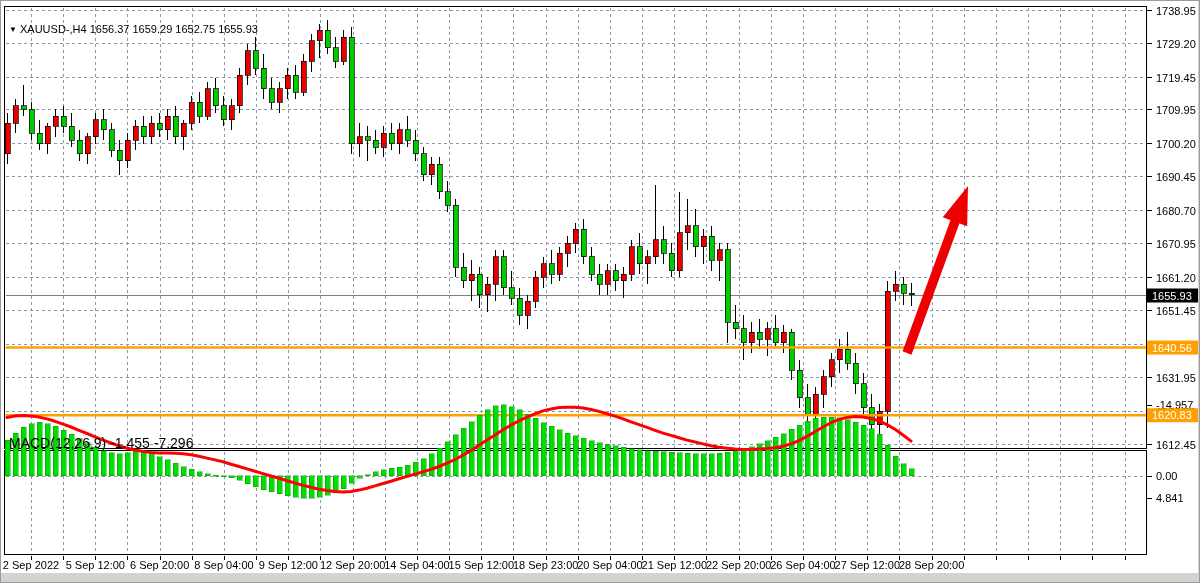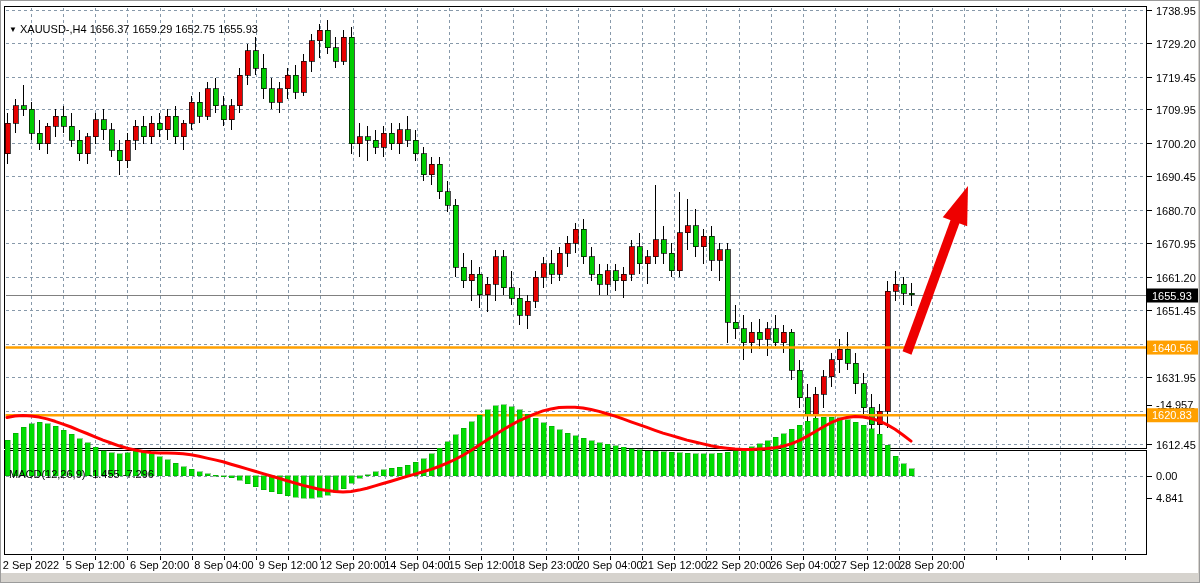--- a/index.html
+++ b/index.html
@@ -2,21 +2,21 @@
 <html><head>
 <meta charset="utf-8">
 <style>
   html,body{margin:0;padding:0;background:#ffffff;}
   body{width:1200px;height:583px;position:relative;font-family:"Liberation Sans",sans-serif;}
   #frame{position:absolute;inset:0;border:1px solid #9b9b9b;background:#d6d3ce;}
   #chartwrap{position:absolute;left:1px;top:1px;width:1197px;height:572px;background:#ffffff;}
   svg text{font-family:"Liberation Sans",sans-serif;font-size:11px;fill:#000;}
   #title-overlay{position:absolute;left:8px;top:22px;font-size:11px;color:#000;white-space:nowrap;}
   #title-overlay .tri{font-size:8px;vertical-align:1px;cursor:pointer;}
-  #macd-overlay{position:absolute;left:8px;top:467px;font-size:11px;color:#000;white-space:nowrap;}
+  #macd-overlay{position:absolute;left:8px;top:434px;font-size:14px;color:#000;white-space:nowrap;}
 </style>
 </head>
 <body>
 
 <div id="frame"></div>
 <div id="chartwrap">
   <svg id="cv" width="1197" height="572" viewBox="0 0 1197 572">
       <rect x="3.5" y="5.5" width="1142" height="442" fill="#ffffff" stroke="#000000" shape-rendering="crispEdges"></rect>
       <rect x="3.5" y="449.5" width="1142" height="104" fill="#ffffff" stroke="#000000" shape-rendering="crispEdges"></rect>
       <line x1="30.5" y1="6.5" x2="30.5" y2="447" stroke="#8799aa" stroke-dasharray="3 3" shape-rendering="crispEdges"></line>

